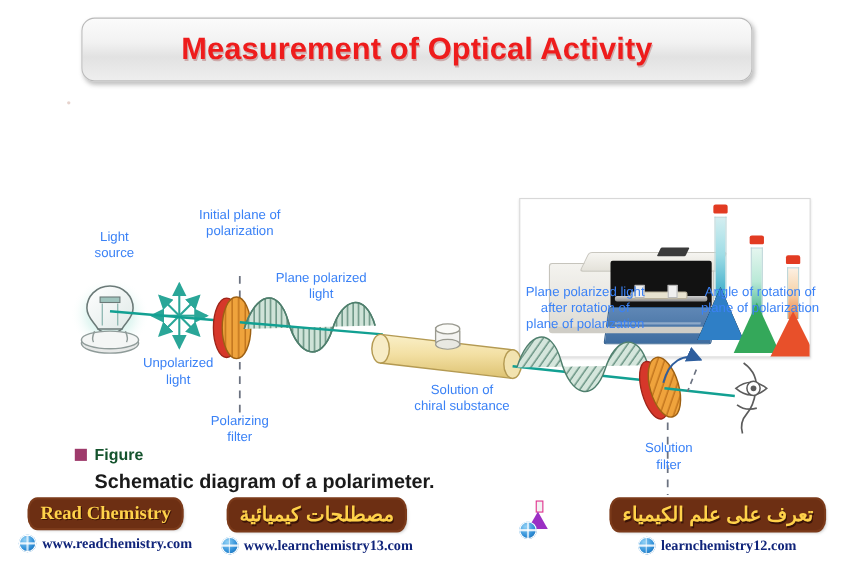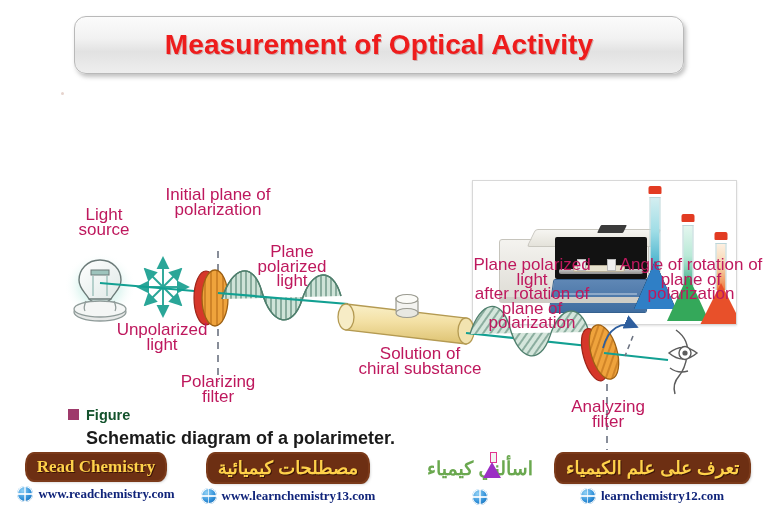--- a/index.html
+++ b/index.html
@@ -30,22 +30,22 @@
     position:absolute;left:61px;top:92px;width:3px;height:3px;
     background:#e0c8c0;border-radius:50%;opacity:.8;
   }
 
   
   #diagram{
     position:absolute;left:0;top:80px;width:768px;height:370px;
   }
   .lbl{
     position:absolute;
-    color:#be185d;
-    font-size:17px;
+    color:#3b82f6;
+    font-size:12px;
     line-height:14.5px;
     text-align:center;
     white-space:pre-line;
     font-family:"Liberation Sans", sans-serif;
   }
 
   
   #photo-inset{
     position:absolute;left:472px;top:100px;width:263px;height:143px;
     background:#ffffff;border:1px solid #d8d8d8;
@@ -289,21 +289,21 @@
 filter</div>
   <div class="lbl" style="left:236px;top:165px;width:112px;">Plane polarized
 light</div>
   <div class="lbl" style="left:355px;top:267px;width:130px;">Solution of
 chiral substance</div>
   <div class="lbl" style="left:462px;top:178px;width:140px;">Plane polarized light
 after rotation of
 plane of polarization</div>
   <div class="lbl" style="left:618px;top:178px;width:146px;">Angle of rotation of
 plane of polarization</div>
-  <div class="lbl" style="left:562px;top:320px;width:92px;">Analyzing
+  <div class="lbl" style="left:562px;top:320px;width:92px;">Solution
 filter</div>
 
   <div id="caption">
     <div>
       <span id="caption-sq"></span><span id="caption-word">Figure</span>
     </div>
     <div id="caption-sub">Schematic diagram of a polarimeter.</div>
   </div>
 </div>
 
@@ -320,21 +320,20 @@
   <div class="fcell" style="left:192px;">
     <div class="brand ar" dir="rtl">مصطلحات كيميائية</div>
     <div class="urlrow">
       <span class="globe"></span>
       <span class="url">www.learnchemistry13.com</span>
     </div>
   </div>
 
   <div class="fcell" style="left:384px;">
     <div class="brand plain" dir="rtl">
-      <span>اسألني كيمياء</span>
       <span class="flask-logo">
         <span class="fneck"></span>
         <span class="fbody"></span>
       </span>
     </div>
     <div class="urlrow">
       <span class="globe"></span>
     </div>
   </div>
 

